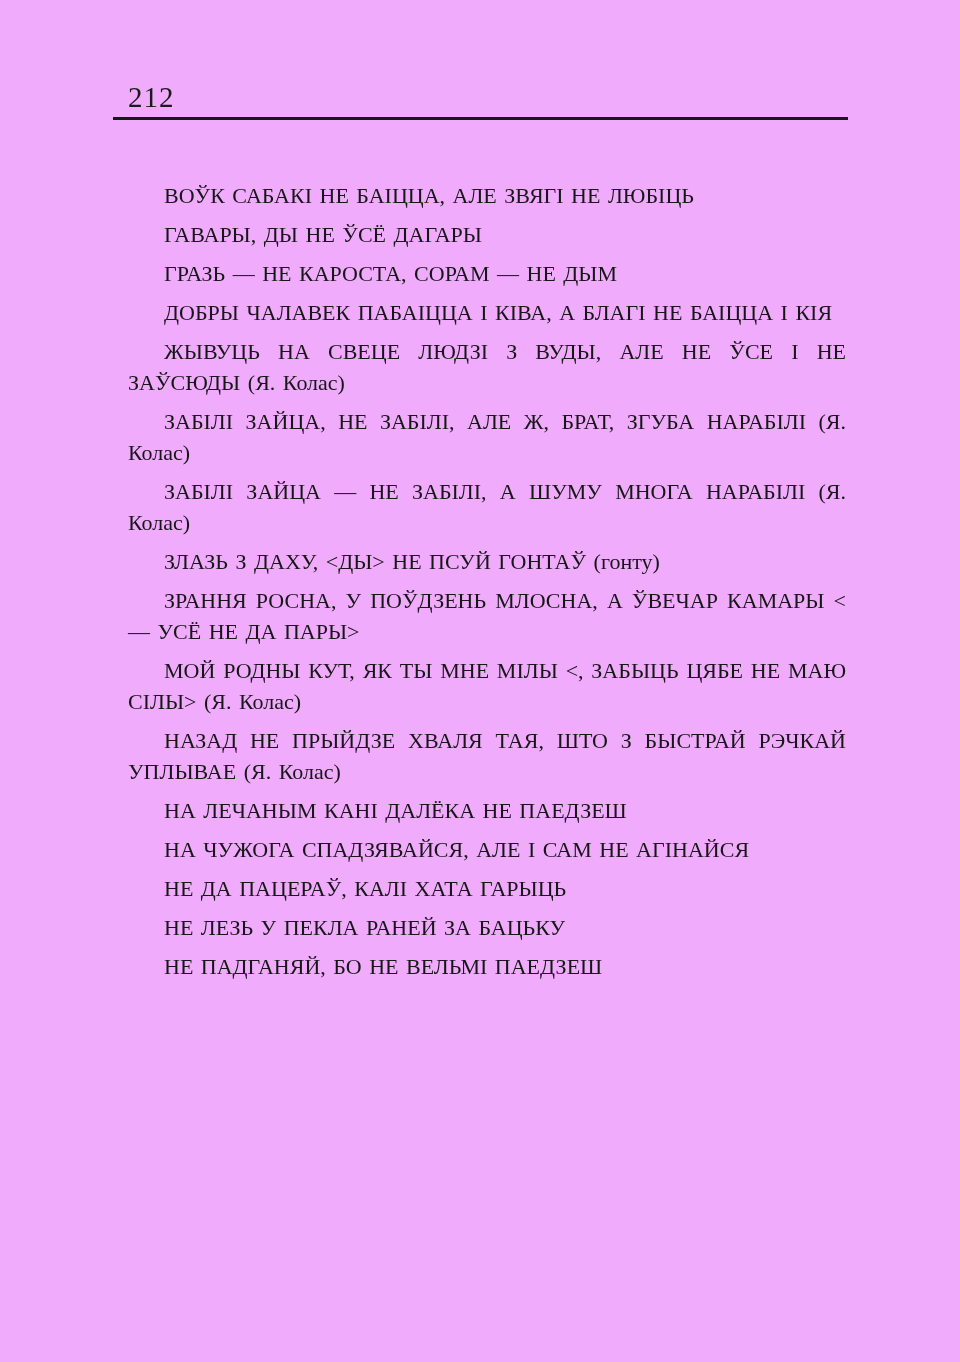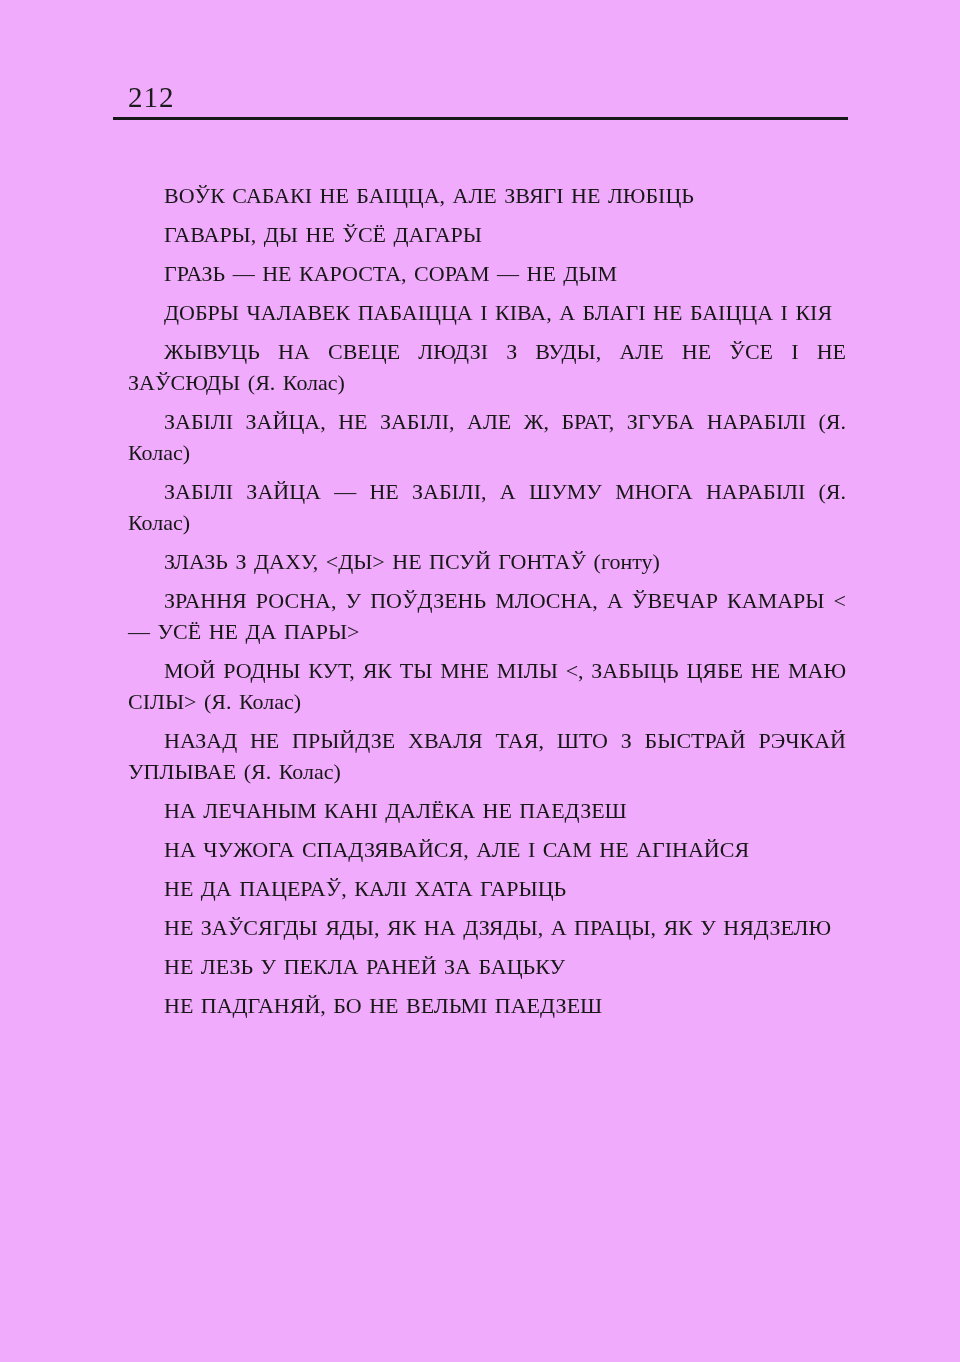--- a/index.html
+++ b/index.html
@@ -73,18 +73,17 @@
     <p class="entry">ЖЫВУЦЬ НА СВЕЦЕ ЛЮДЗІ З ВУДЫ, АЛЕ НЕ ЎСЕ І НЕ ЗАЎСЮДЫ (Я. Колас)</p>
     <p class="entry">ЗАБІЛІ ЗАЙЦА, НЕ ЗАБІЛІ, АЛЕ Ж, БРАТ, ЗГУБА НАРАБІЛІ (Я. Колас)</p>
     <p class="entry">ЗАБІЛІ ЗАЙЦА — НЕ ЗАБІЛІ, А ШУМУ МНОГА НАРАБІЛІ (Я. Колас)</p>
     <p class="entry">ЗЛАЗЬ З ДАХУ, &lt;ДЫ&gt; НЕ ПСУЙ ГОНТАЎ (гонту)</p>
     <p class="entry">ЗРАННЯ РОСНА, У ПОЎДЗЕНЬ МЛОСНА, А ЎВЕЧАР КАМАРЫ &lt;— УСЁ НЕ ДА ПАРЫ&gt;</p>
     <p class="entry">МОЙ РОДНЫ КУТ, ЯК ТЫ МНЕ МІЛЫ &lt;, ЗАБЫЦЬ ЦЯБЕ НЕ МАЮ СІЛЫ&gt; (Я. Колас)</p>
     <p class="entry">НАЗАД НЕ ПРЫЙДЗЕ ХВАЛЯ ТАЯ, ШТО З БЫСТРАЙ РЭЧКАЙ УПЛЫВАЕ (Я. Колас)</p>
     <p class="entry">НА ЛЕЧАНЫМ КАНІ ДАЛЁКА НЕ ПАЕДЗЕШ</p>
     <p class="entry">НА ЧУЖОГА СПАДЗЯВАЙСЯ, АЛЕ І САМ НЕ АГІНАЙСЯ</p>
     <p class="entry">НЕ ДА ПАЦЕРАЎ, КАЛІ ХАТА ГАРЫЦЬ</p>
-    <p class="entry">НЕ ЗАЎСЯГДЫ ЯДЫ, ЯК НА ДЗЯДЫ, А ПРАЦЫ, ЯК У НЯДЗЕЛЮ</p>
     <p class="entry">НЕ ЛЕЗЬ У ПЕКЛА РАНЕЙ ЗА БАЦЬКУ</p>
     <p class="entry">НЕ ПАДГАНЯЙ, БО НЕ ВЕЛЬМІ ПАЕДЗЕШ</p>
   </main>
 
 </div>
 
 </body></html>

